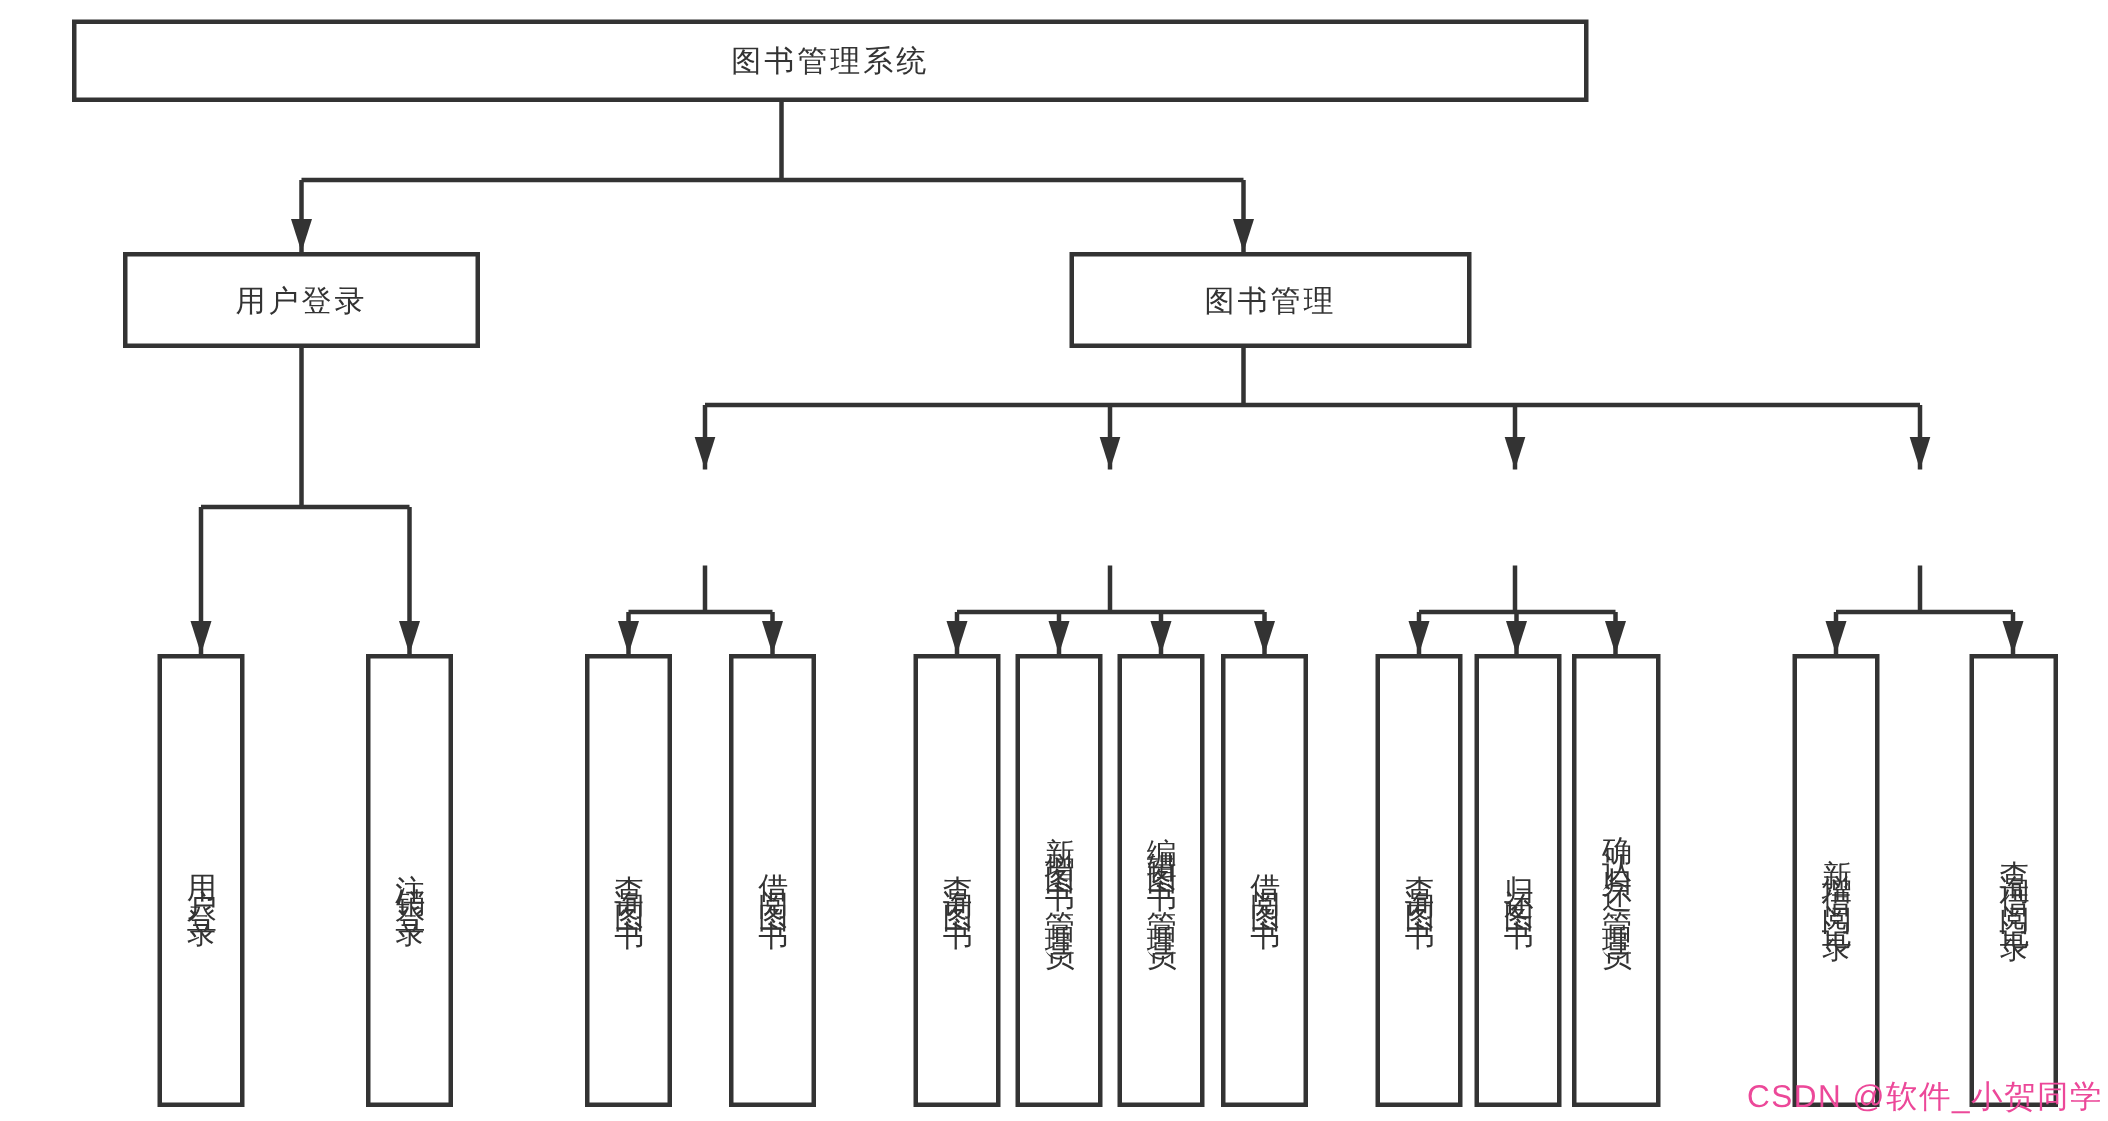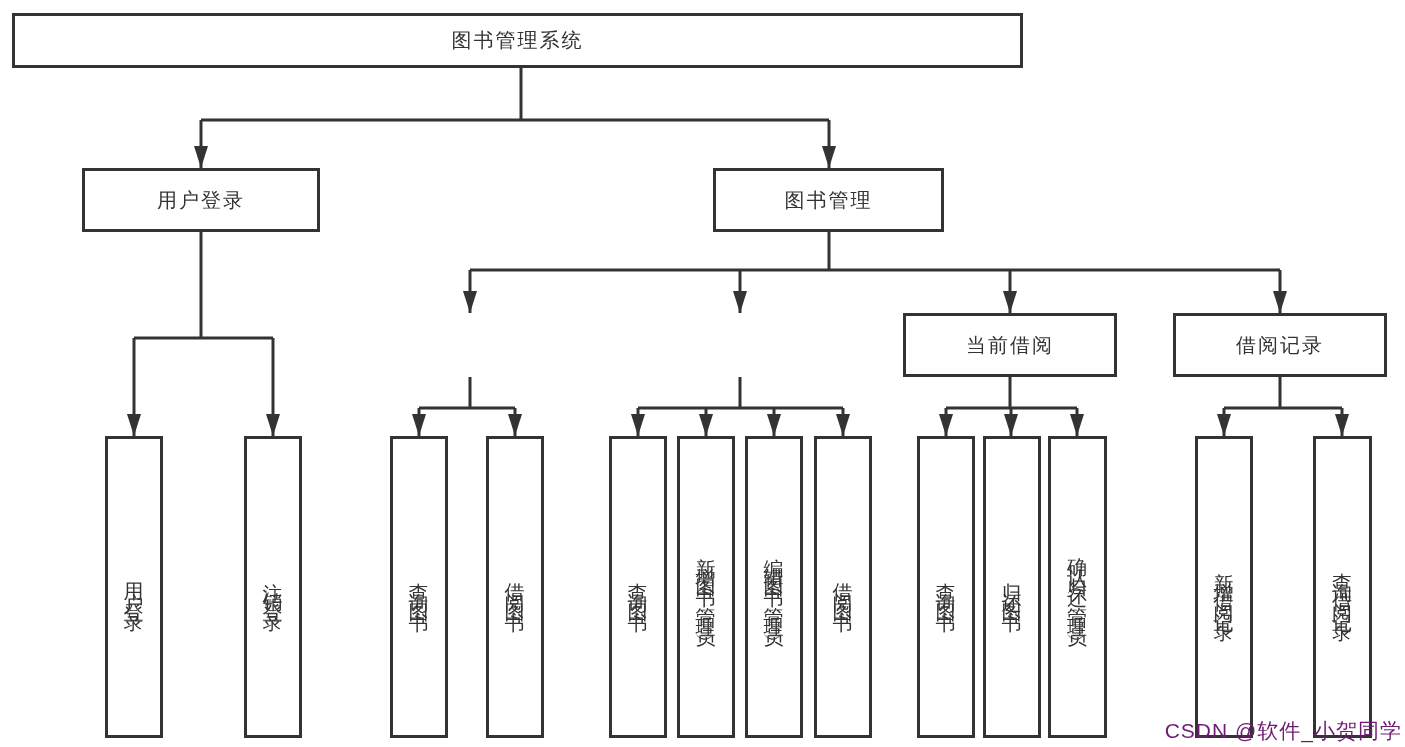--- a/index.html
+++ b/index.html
@@ -31,36 +31,36 @@
     display: flex;
     align-items: center;
     justify-content: center;
     z-index: 2;
   }
   .hbox {
     font-size: 20px;
     letter-spacing: 2px;
     white-space: nowrap;
   }
-  .root-box { font-size: 20px; }
+  .root-box { font-size: 20px; margin-left: 36px; }
   .vbox .vtext {
     writing-mode: vertical-rl;
     text-orientation: mixed;
     font-size: 20px;
     line-height: 1.1;
     letter-spacing: 10px;
     white-space: nowrap;
   }
   .watermark {
     position: absolute;
     right: 3px;
     bottom: 2px;
     font-size: 21px;
     letter-spacing: 1px;
-    color: #701a75;
+    color: #ec4899;
     z-index: 3;
     white-space: nowrap;
   }
 </style>
 </head>
 <body>
 
 <div class="canvas">
 
   <svg class="connectors" viewBox="0 0 1405 747" xmlns="http://www.w3.org/2000/svg">
@@ -115,30 +115,24 @@
     </g>
   </svg>
 
   <div class="node hbox root-box" style="left:12px; top:13px; width:1011px; height:55px;">
     <span>图书管理系统</span>
   </div>
 
   <div class="node hbox" style="left:82px; top:168px; width:238px; height:64px;">
     <span>用户登录</span>
   </div>
-  <div class="node hbox" style="left:713px; top:168px; width:231px; height:64px;">
+  <div class="node hbox" style="left:713px; top:168px; width:268px; height:64px;">
     <span>图书管理</span>
   </div>
 
-  <div class="node hbox" style="left:903px; top:313px; width:214px; height:64px;">
-    <span>当前借阅</span>
-  </div>
-  <div class="node hbox" style="left:1173px; top:313px; width:214px; height:64px;">
-    <span>借阅记录</span>
-  </div>
 
   <div class="node vbox" style="left:105px; top:436px; width:58px; height:302px;">
     <span class="vtext">用户登录</span>
   </div>
   <div class="node vbox" style="left:244px; top:436px; width:58px; height:302px;">
     <span class="vtext">注销登录</span>
   </div>
 
   <div class="node vbox" style="left:390px; top:436px; width:58px; height:302px;">
     <span class="vtext">查询图书</span>

